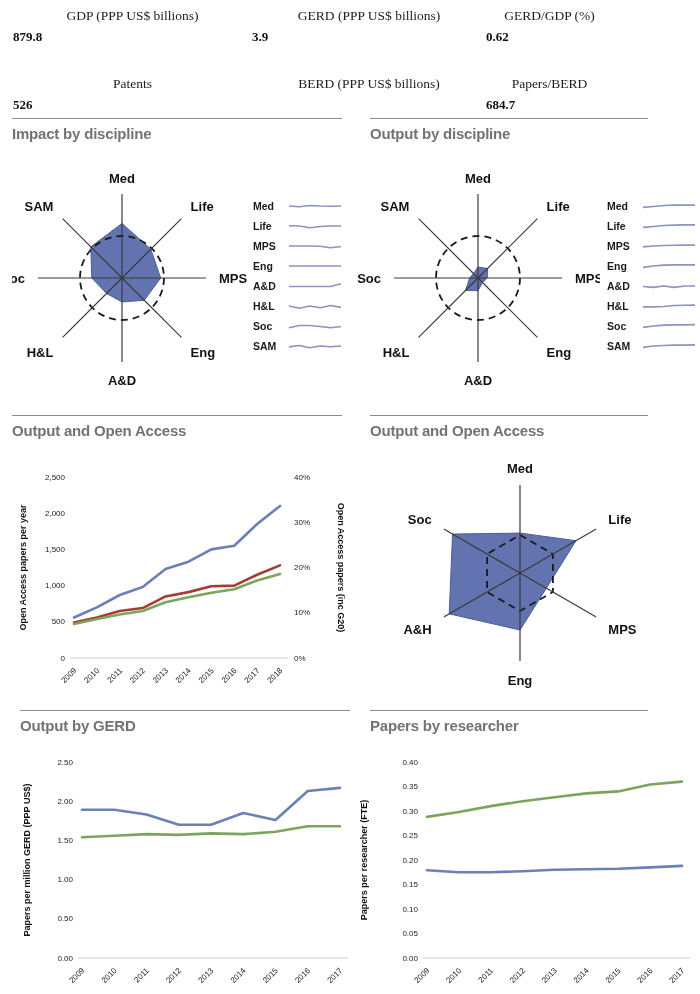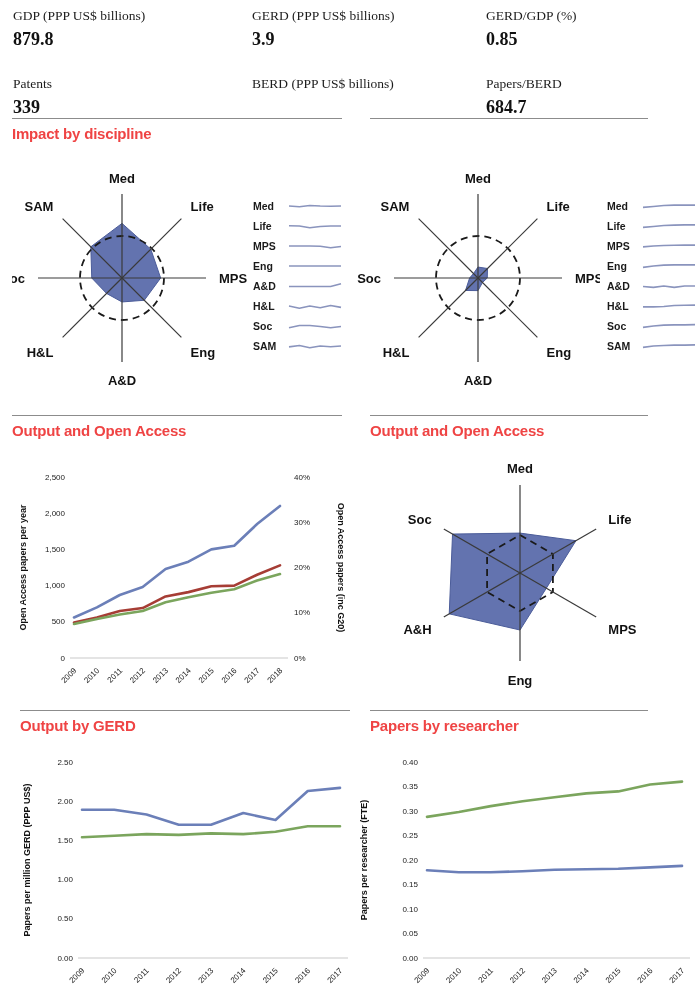--- a/index.html
+++ b/index.html
@@ -1,27 +1,27 @@
 <!DOCTYPE html>
 <html><head>
 <meta charset="utf-8">
 <style>
   html,body{margin:0;padding:0;background:#ffffff;}
   .page{position:relative;width:700px;height:994px;background:#ffffff;overflow:hidden;
         font-family:"Liberation Sans","DejaVu Sans",sans-serif;}
   
   .stats{position:absolute;left:13px;top:8px;width:600px;display:grid;
          grid-template-columns:239px 234px auto;grid-auto-rows:68px;}
-  .stat-label{font-family:"Liberation Serif","DejaVu Serif",serif;font-size:13.5px;color:#1c1c1c;}
-  .stat-value{font-family:"Liberation Serif","DejaVu Serif",serif;font-size:18px;font-weight:700;
+  .stat-label{font-family:"Liberation Serif","DejaVu Serif",serif;font-size:13.5px;color:#1c1c1c;text-align:center;}
+  .stat-value{font-family:"Liberation Serif","DejaVu Serif",serif;font-size:13px;font-weight:700;
               color:#111;margin-top:5px;}
   
   .panel{position:absolute;width:345px;}
   .rule{height:0;border-top:1px solid #8c8c8c;width:330px;}
-  .panel h2{margin:6px 0 0 0;font-size:15px;font-weight:700;color:#ef4444;letter-spacing:-0.2px;}
+  .panel h2{margin:6px 0 0 0;font-size:15px;font-weight:700;color:#737373;letter-spacing:-0.2px;}
   .panel.right .rule{margin-left:15px;width:278px;}
   .panel.right h2{margin-left:15px;}
   #sec-impact{left:12px;top:118px;height:297px;}
   #sec-output{left:355px;top:118px;height:297px;}
   #sec-oa-line{left:12px;top:415px;height:295px;}
   #sec-oa-radar{left:355px;top:415px;height:295px;}
   #sec-gerd{left:20px;top:710px;height:352px;}
   #sec-researcher{left:355px;top:710px;height:284px;}
   .chart{position:absolute;}
   #sec-impact .chart{left:0;top:30px;width:240px;height:265px;}
@@ -51,25 +51,25 @@
     <div class="stat">
       <div class="stat-label">GDP (PPP US$ billions)</div>
       <div class="stat-value">879.8</div>
     </div>
     <div class="stat">
       <div class="stat-label">GERD (PPP US$ billions)</div>
       <div class="stat-value">3.9</div>
     </div>
     <div class="stat">
       <div class="stat-label">GERD/GDP (%)</div>
-      <div class="stat-value">0.85</div>
+      <div class="stat-value">0.62</div>
     </div>
     <div class="stat">
       <div class="stat-label">Patents</div>
-      <div class="stat-value">339</div>
+      <div class="stat-value">526</div>
     </div>
     <div class="stat">
       <div class="stat-label">BERD (PPP US$ billions)</div>
     </div>
     <div class="stat">
       <div class="stat-label">Papers/BERD</div>
       <div class="stat-value">684.7</div>
     </div>
   </section>
 
@@ -143,20 +143,21 @@
           <span class="legend-label">SAM</span>
           <svg width="56" height="12">
             <polyline points="2,6.8999999999999995 12.4,5.55 22.8,7.8 33.2,6 43.6,6.720000000000001 54,6" fill="none" stroke="#8a94bd" stroke-width="1.6" stroke-linejoin="round"></polyline>
           </svg>
         </div>
       </div>
   </section>
 
   <section class="panel right" id="sec-output">
     <div class="rule"></div>
+    <h2>Output by discipline</h2>
     <div class="chart"><svg width="245" height="265" viewBox="0 0 245 265">
           <polygon points="123,119.08 132.5035151391472,120.4964848608528 132.24,130 127.45477272147525,134.45477272147525 123,142.6 110.5266363798693,142.4733636201307 114.6,130 118.54522727852475,125.54522727852475" fill="#5b6cab" fill-opacity="0.95" stroke="#4b5c99" stroke-width="1"></polygon>
           <circle cx="123" cy="130" r="42" fill="none" stroke="#1a1a1a" stroke-width="1.8" stroke-dasharray="7 5"></circle>
           <line x1="123" y1="130" x2="123" y2="46" stroke="#3a3a3a" stroke-width="1.2"></line>
           <text x="123" y="35" text-anchor="middle" class="radar-label">Med</text>
           <line x1="123" y1="130" x2="182.39696961967" y2="70.60303038033001" stroke="#3a3a3a" stroke-width="1.2"></line>
           <text x="191.5893577750951" y="63.41064222490489" text-anchor="start" class="radar-label">Life</text>
           <line x1="123" y1="130" x2="207" y2="130" stroke="#3a3a3a" stroke-width="1.2"></line>
           <text x="220" y="134.5" text-anchor="start" class="radar-label">MPS</text>
           <line x1="123" y1="130" x2="182.39696961967" y2="189.39696961967" stroke="#3a3a3a" stroke-width="1.2"></line>

